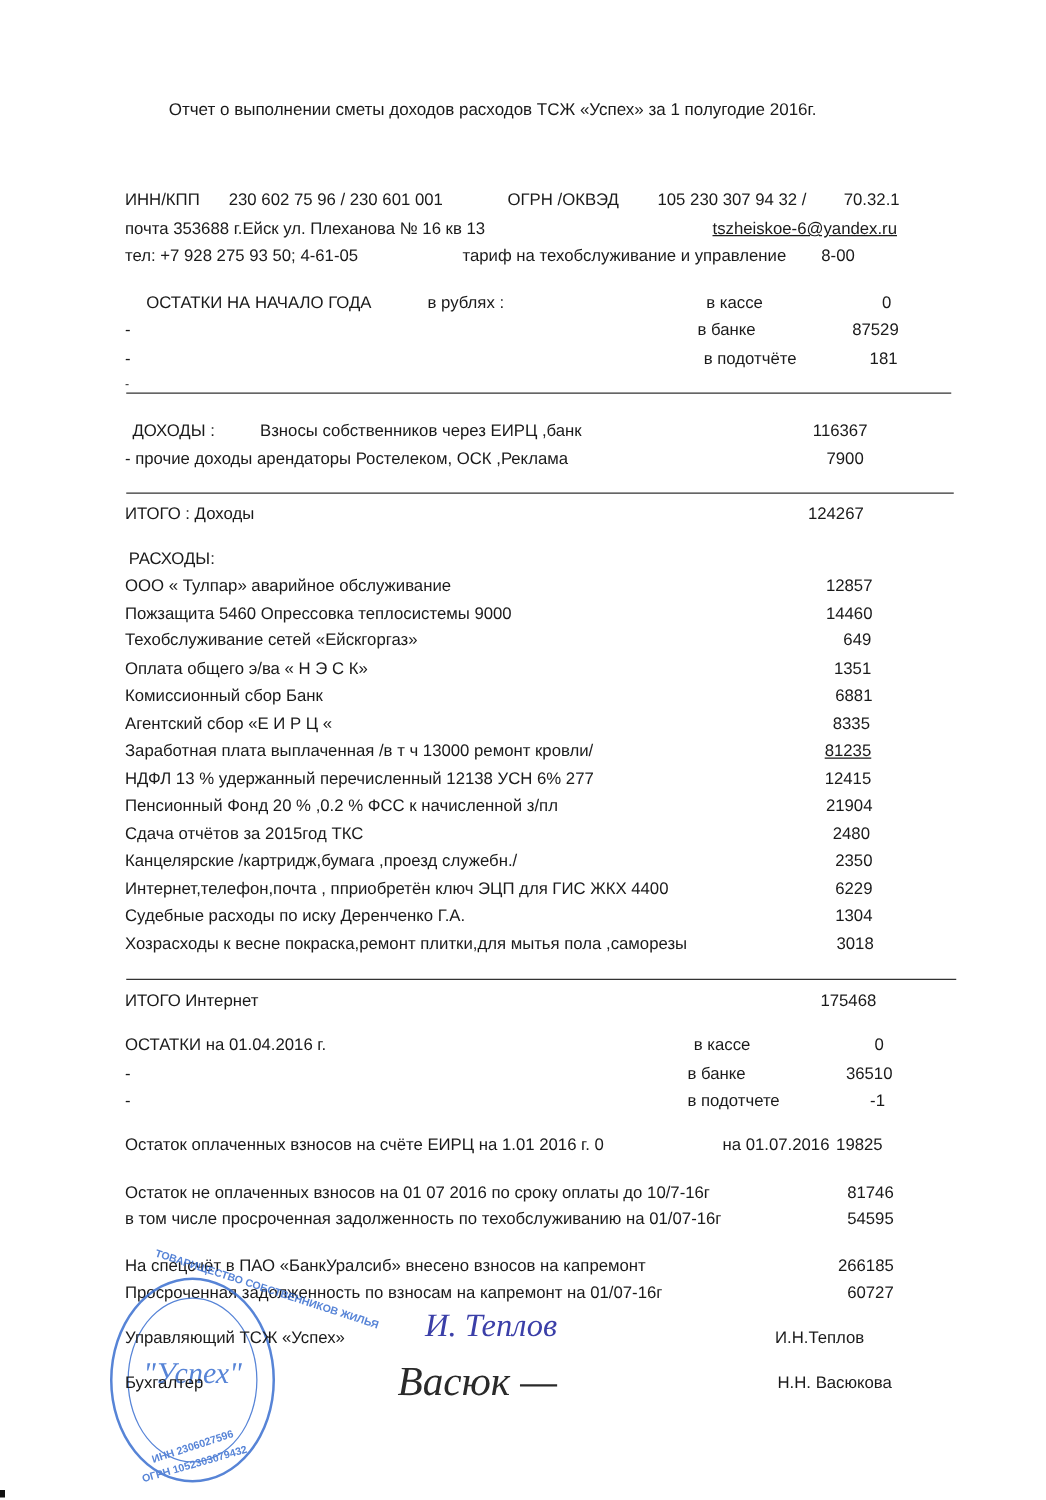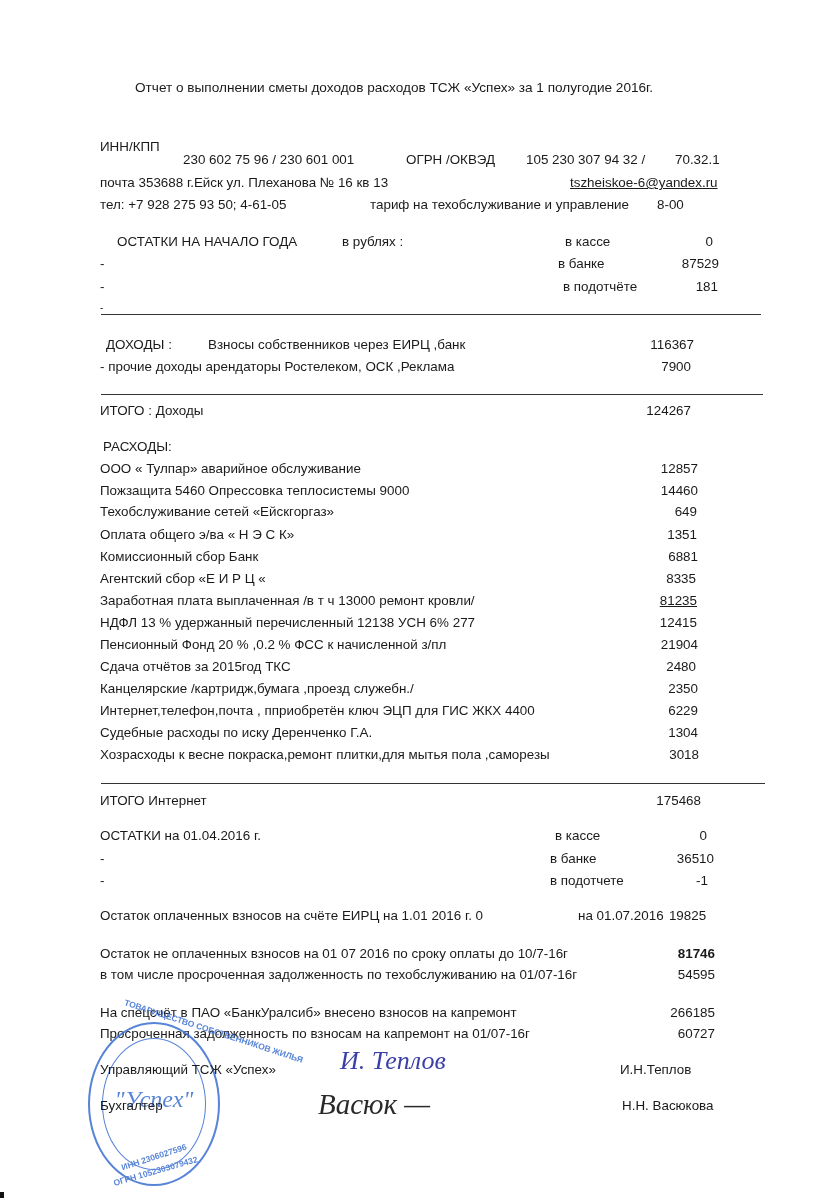--- a/index.html
+++ b/index.html
@@ -35,21 +35,21 @@
     }
     .sig2 { color: #2a2a2a; }
     .corner-mark { position: absolute; left: 0; top: 1192px; width: 4px; height: 6px; background: #111; }
   </style>
 </head>
 <body>
 
 <div class="abs" style="left:135px; top:80px; font-size:13.6px;">Отчет о выполнении сметы  доходов  расходов ТСЖ  «Успех» за  1 полугодие 2016г.</div>
 
 <div>
-  <div class="abs" style="left:100px; top:139px;text-align:right;">ИНН/КПП</div>
+  <div class="abs" style="left:100px; top:152px;text-align:right;">ИНН/КПП</div>
   <div class="abs" style="left:183px; top:152px;">230 602 75 96 /   230 601 001</div>
   <div class="abs" style="left:406px; top:152px;">ОГРН  /ОКВЭД</div>
   <div class="abs" style="left:526px; top:152px;">105 230 307 94 32 /</div>
   <div class="abs" style="left:675px; top:152px;">70.32.1</div>
 
   <div class="abs" style="left:100px; top:175px;">почта 353688 г.Ейск ул. Плеханова № 16 кв 13</div>
   <div class="abs email" style="left:570px; top:175px;">tszheiskoe-6@yandex.ru</div>
 
   <div class="abs" style="left:100px; top:197px;">тел: +7 928 275 93 50;  4-61-05</div>
   <div class="abs" style="left:370px; top:197px;">тариф на техобслуживание  и управление</div>
@@ -150,21 +150,21 @@
   <div class="abs" style="left:550px; top:873px;">в подотчете</div>
   <div class="abs r" style="left:640px; top:873px; width:68px;">-1</div>
 </div>
 
 <div>
   <div class="abs" style="left:100px; top:908px;">Остаток оплаченных взносов    на   счёте  ЕИРЦ  на   1.01 2016 г.   0</div>
   <div class="abs" style="left:578px; top:908px;">на 01.07.2016</div>
   <div class="abs r" style="left:660px; top:908px; width:55px;text-align:center;">19825</div>
 
   <div class="abs" style="left:100px; top:946px;">Остаток не оплаченных взносов на 01 07 2016 по  сроку оплаты до 10/7-16г</div>
-  <div class="abs r" style="left:660px; top:946px; width:55px;font-weight:bold;">81746</div>
+  <div class="abs r" style="left:660px; top:946px; width:55px;">81746</div>
 
   <div class="abs" style="left:100px; top:967px;">в том числе просроченная задолженность по техобслуживанию на 01/07-16г</div>
   <div class="abs r" style="left:660px; top:967px; width:55px;">54595</div>
 
   <div class="abs" style="left:100px; top:1005px;">На     спецсчёт   в ПАО «БанкУралсиб»     внесено  взносов   на капремонт</div>
   <div class="abs r" style="left:640px; top:1005px; width:75px;">266185</div>
 
   <div class="abs" style="left:100px; top:1026px;">Просроченная   задолженность   по взносам на капремонт на 01/07-16г</div>
   <div class="abs r" style="left:640px; top:1026px; width:75px;">60727</div>
 </div>
@@ -176,17 +176,17 @@
   <div class="ring" style="left:30px; top:128px; transform:rotate(-18deg);">ИНН 2306027596</div>
   <div class="ring" style="left:22px; top:142px; transform:rotate(-16deg);">ОГРН 1052303079432</div>
 </div>
 
 <div>
   <div class="abs" style="left:100px; top:1062px;">Управляющий ТСЖ «Успех»</div>
   <div class="sig" style="left:340px; top:1046px; font-size:26px;">И. Теплов</div>
   <div class="abs" style="left:620px; top:1062px;">И.Н.Теплов</div>
 
   <div class="abs" style="left:100px; top:1098px;">Бухгалтер</div>
-  <div class="sig sig2" style="left:318px; top:1088px; font-size:29px;">Васюк —</div>
+  <div class="sig sig2" style="left:318px; top:1088px; font-size:33px;">Васюк —</div>
   <div class="abs" style="left:622px; top:1098px;">Н.Н. Васюкова</div>
 </div>
 
 <div class="corner-mark"></div>
 
 </body></html>

